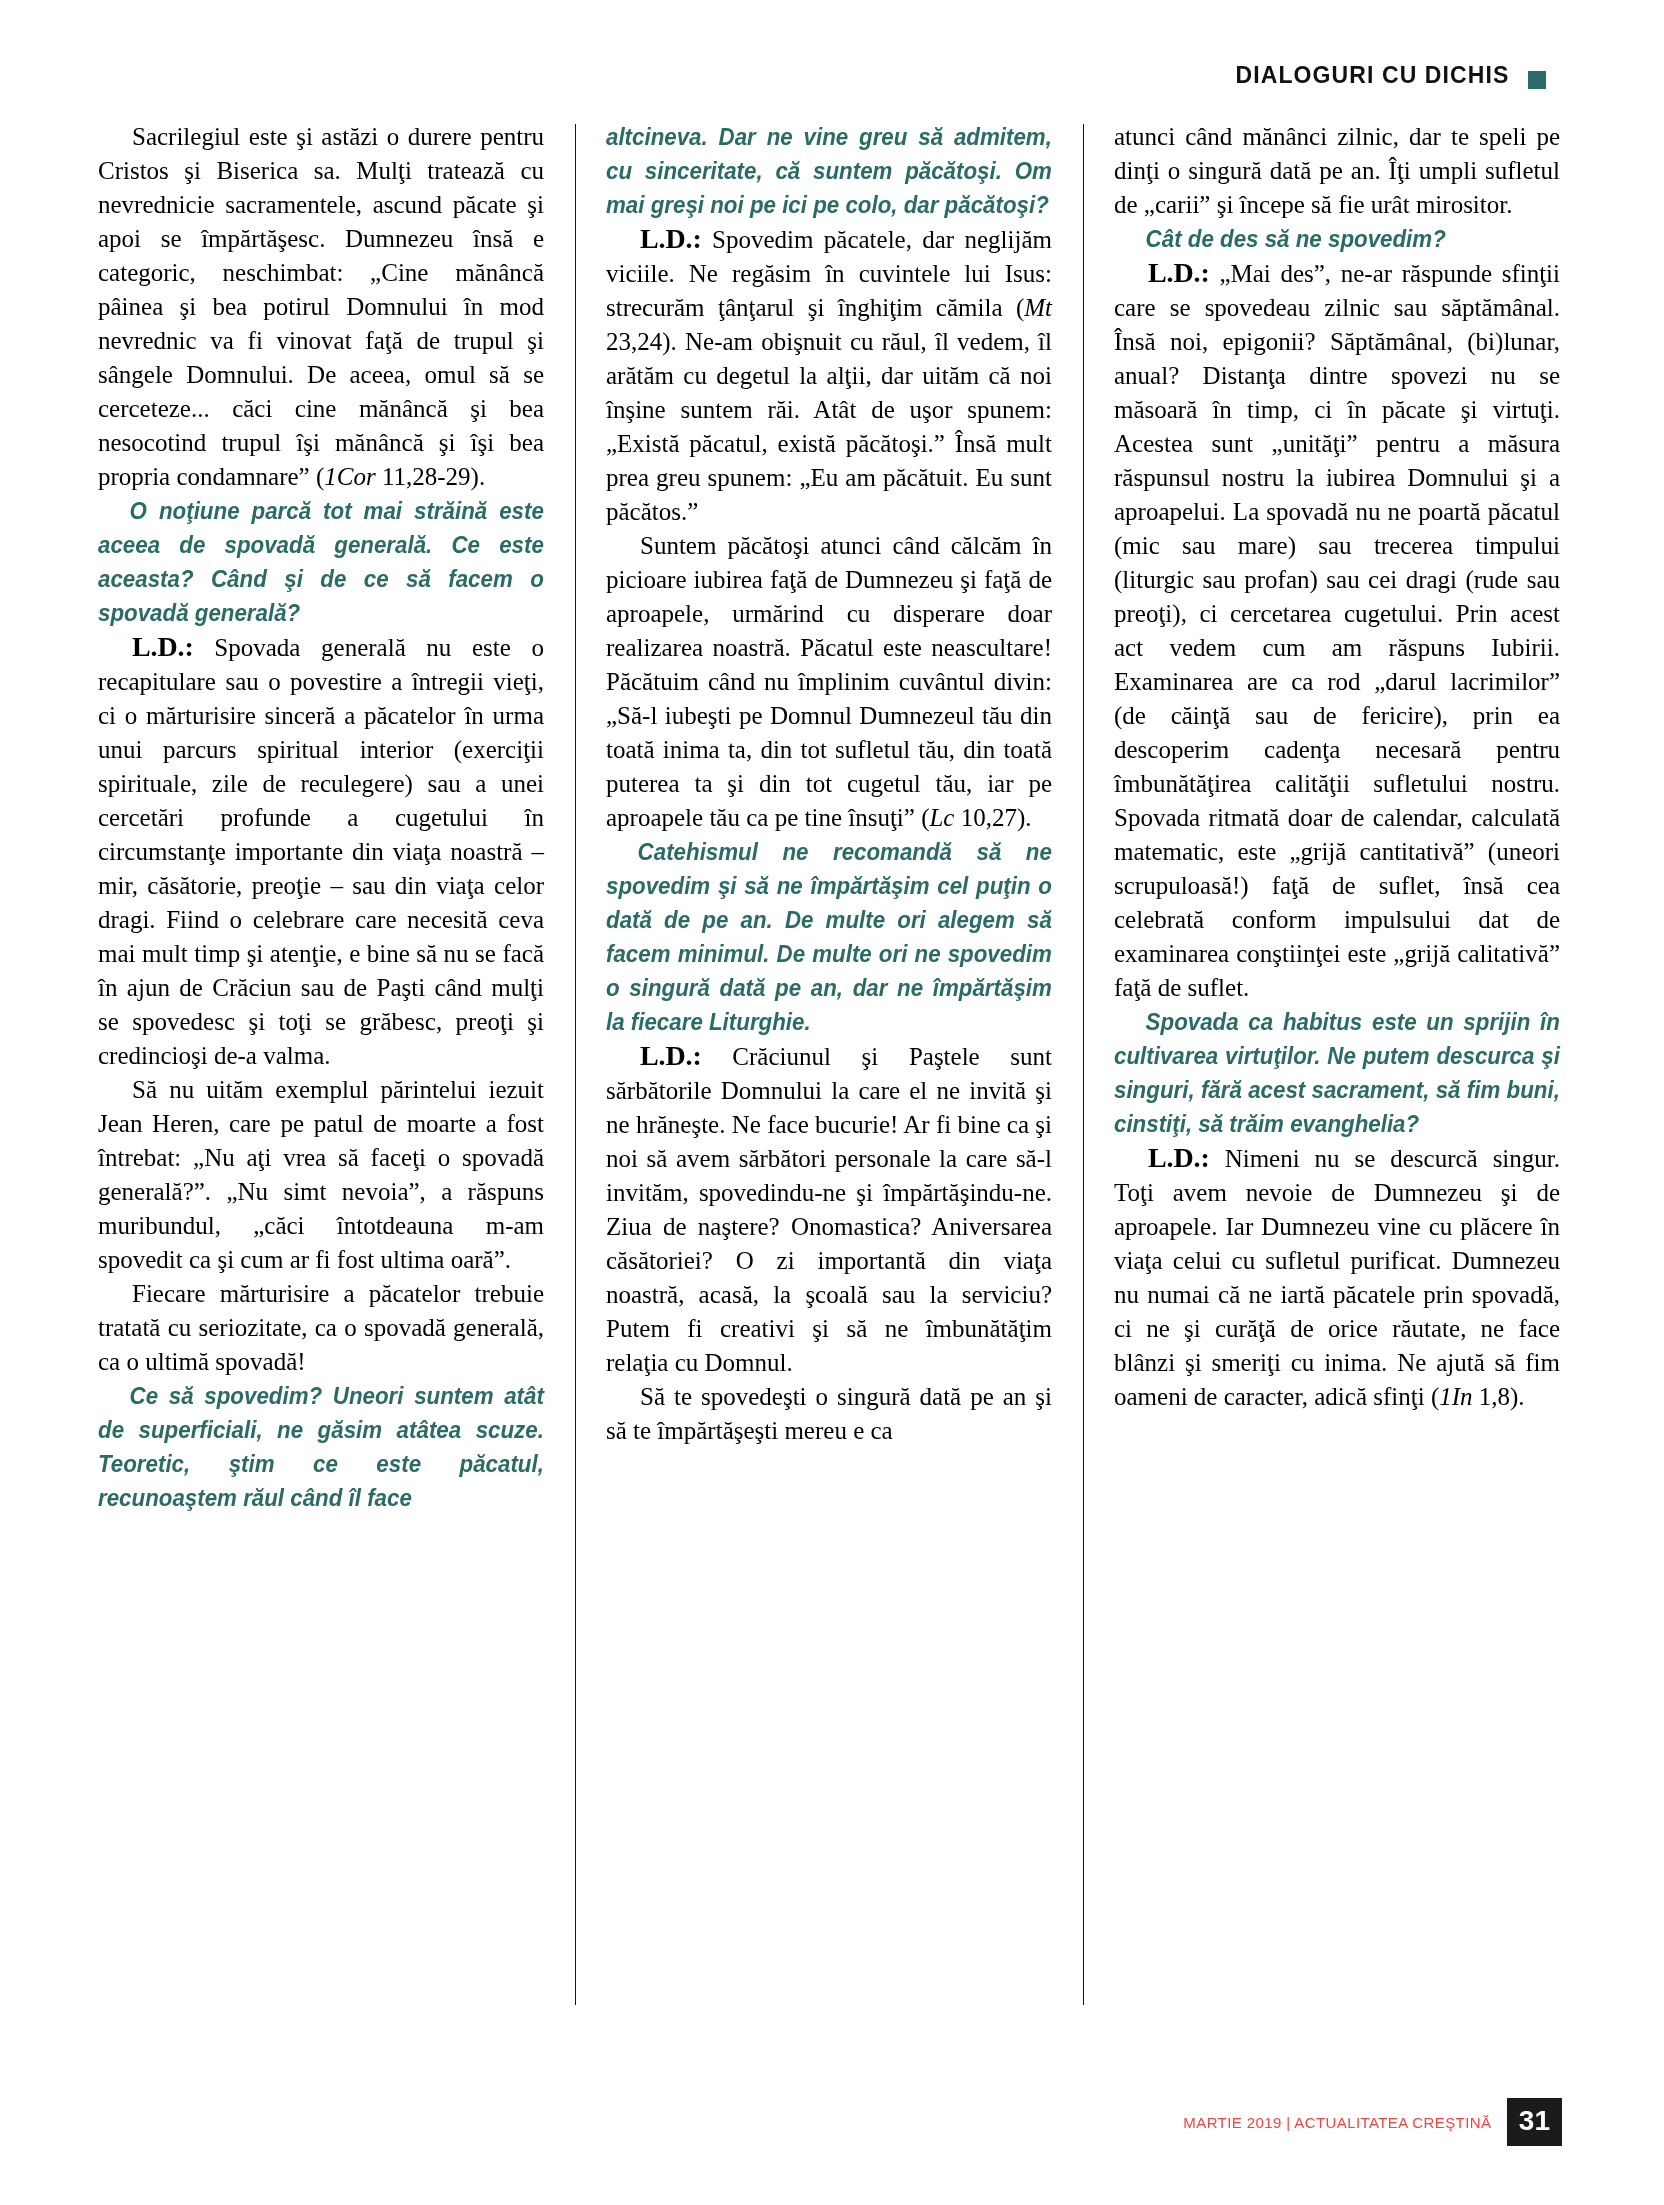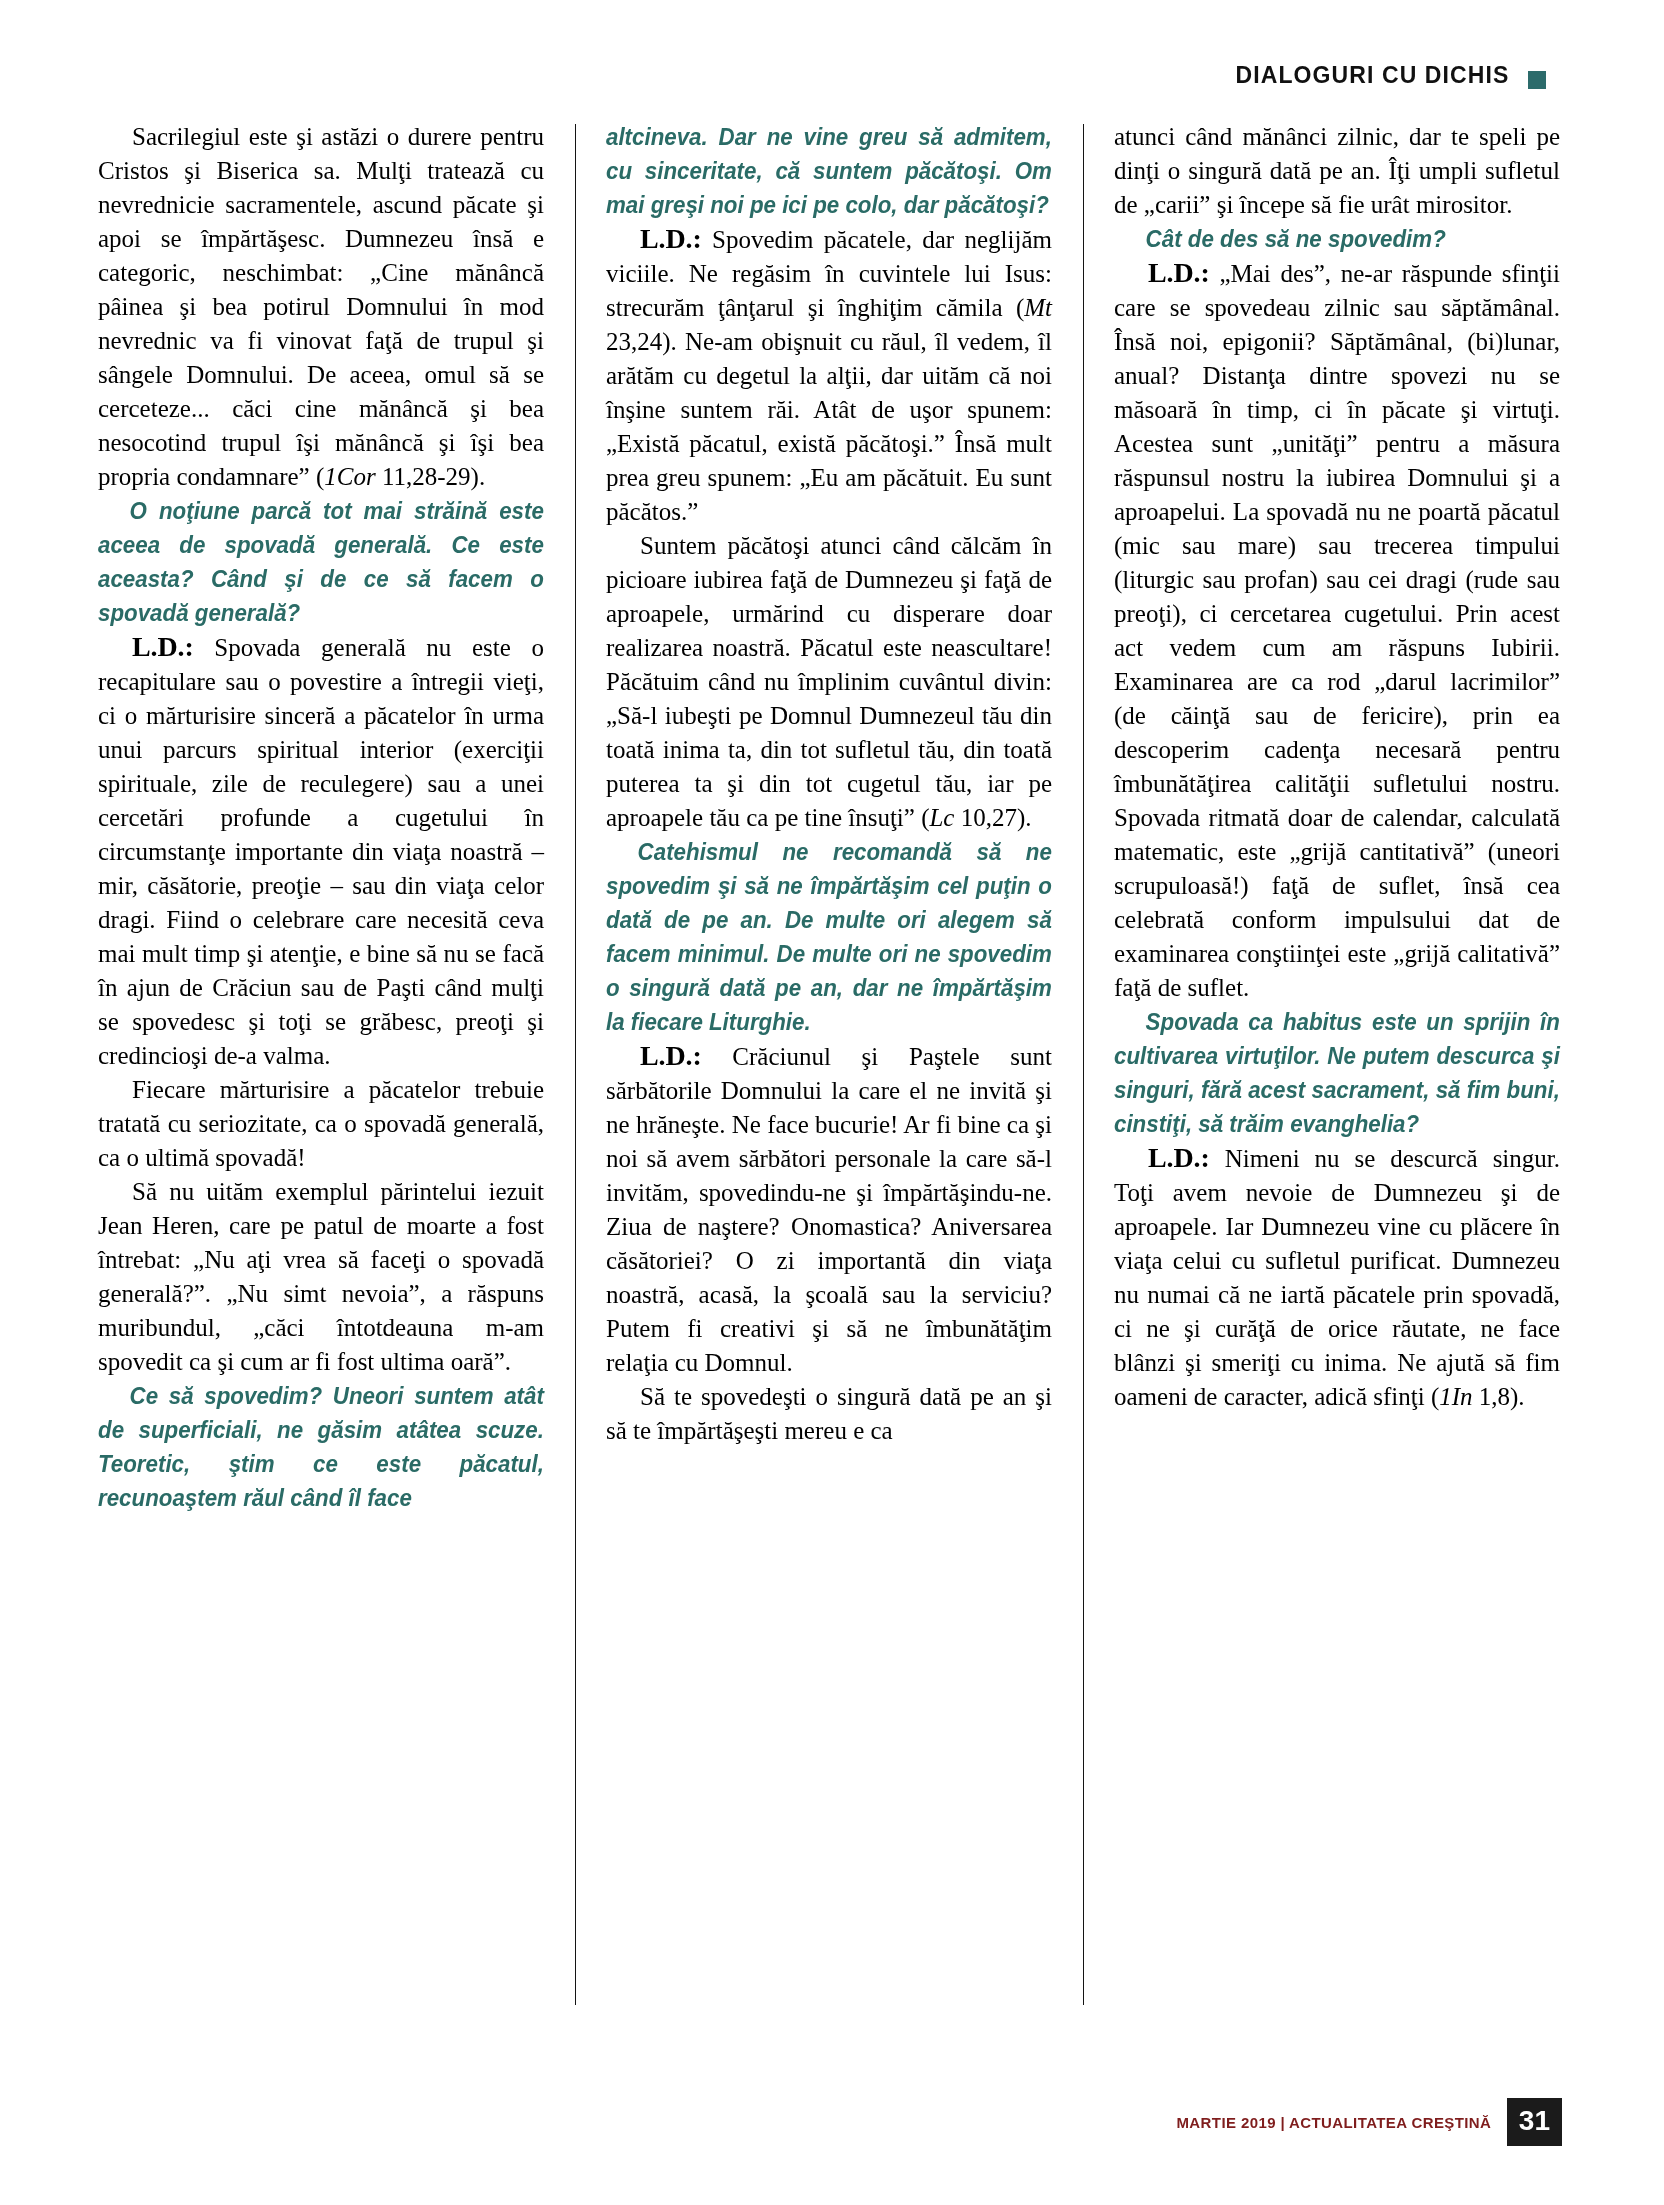--- a/index.html
+++ b/index.html
@@ -128,23 +128,23 @@
     right: 102px;
     bottom: 59px;
     display: flex;
     align-items: center;
     justify-content: flex-end;
     gap: 15.5px;
   }
   .footer-text {
     font-family: "Liberation Sans", "DejaVu Sans", sans-serif;
     font-size: 15px;
-    font-weight: bold;
+    font-weight: normal;
     letter-spacing: 0.4px;
-    color: #7f1d1d;
+    color: #ef4444;
     white-space: nowrap;
   }
   .page-number-box {
     background: #1b1b1b;
     color: #ffffff;
     font-family: "Liberation Sans", "DejaVu Sans", sans-serif;
     font-weight: bold;
     font-size: 28px;
     line-height: 1;
     padding: 9.2px 12px 10.6px 12px;
@@ -164,23 +164,23 @@
 
   <div class="columns">
 
     <div class="col">
       <p class="body"><span>Sacrilegiul este şi astăzi o durere pentru Cristos şi Biserica sa. Mulţi tratează cu nevrednicie sacramentele, ascund păcate şi apoi se împărtăşesc. Dumnezeu însă e categoric, neschimbat: „Cine mănâncă pâinea şi bea potirul Domnului în mod nevrednic va fi vinovat faţă de trupul şi sângele Domnului. De aceea, omul să se cerceteze... căci cine mănâncă şi bea nesocotind trupul îşi mănâncă şi îşi bea propria condamnare”</span> (<em class="ref">1Cor</em><span> 11,28-29).</span></p>
 
       <p class="question gap-before">O noţiune parcă tot mai străină este aceea de spovadă generală. Ce este aceasta? Când şi de ce să facem o spovadă generală?</p>
 
       <p class="body gap-before"><span class="ld">L.D.:</span><span> Spovada generală nu este o recapitulare sau o povestire a întregii vieţi, ci o mărturisire sinceră a păcatelor în urma unui parcurs spiritual interior (exerciţii spirituale, zile de reculegere) sau a unei cercetări profunde a cugetului în circumstanţe importante din viaţa noastră – mir, căsătorie, preoţie – sau din viaţa celor dragi. Fiind o celebrare care necesită ceva mai mult timp şi atenţie, e bine să nu se facă în ajun de Crăciun sau de Paşti când mulţi se spovedesc şi toţi se grăbesc, preoţi şi credincioşi de-a valma.</span></p>
 
+      <p class="body">Să nu uităm exemplul părintelui iezuit Jean Heren, care pe patul de moarte a fost întrebat: „Nu aţi vrea să faceţi o spovadă generală?”. „Nu simt nevoia”, a răspuns muribundul, „căci întotdeauna m-am spovedit ca şi cum ar fi fost ultima oară”.</p>
+
       <p class="body">Fiecare mărturisire a păcatelor trebuie tratată cu seriozitate, ca o spovadă generală, ca o ultimă spovadă!</p>
-
-      <p class="body">Să nu uităm exemplul părintelui iezuit Jean Heren, care pe patul de moarte a fost întrebat: „Nu aţi vrea să faceţi o spovadă generală?”. „Nu simt nevoia”, a răspuns muribundul, „căci întotdeauna m-am spovedit ca şi cum ar fi fost ultima oară”.</p>
 
       <p class="question gap-before">Ce să spovedim? Uneori suntem atât de superficiali, ne găsim atâtea scuze. Teoretic, ştim ce este păcatul, recunoaştem răul când îl face</p>
     </div>
 
     <div class="col-rule"></div>
 
     <div class="col">
       <p class="question noindent">altcineva. Dar ne vine greu să admitem, cu sinceritate, că suntem păcătoşi. Om mai greşi noi pe ici pe colo, dar păcătoşi?</p>
 
       <p class="body gap-before"><span class="ld">L.D.:</span><span> Spovedim păcatele, dar neglijăm viciile. Ne regăsim în cuvintele lui Isus: strecurăm ţânţarul şi înghiţim cămila (</span><em class="ref">Mt</em><span> 23,24). Ne-am obişnuit cu răul, îl vedem, îl arătăm cu degetul la alţii, dar uităm că noi înşine suntem răi. Atât de uşor spunem: „Există păcatul, există păcătoşi.” Însă mult prea greu spunem: „Eu am păcătuit. Eu sunt păcătos.”</span></p>

